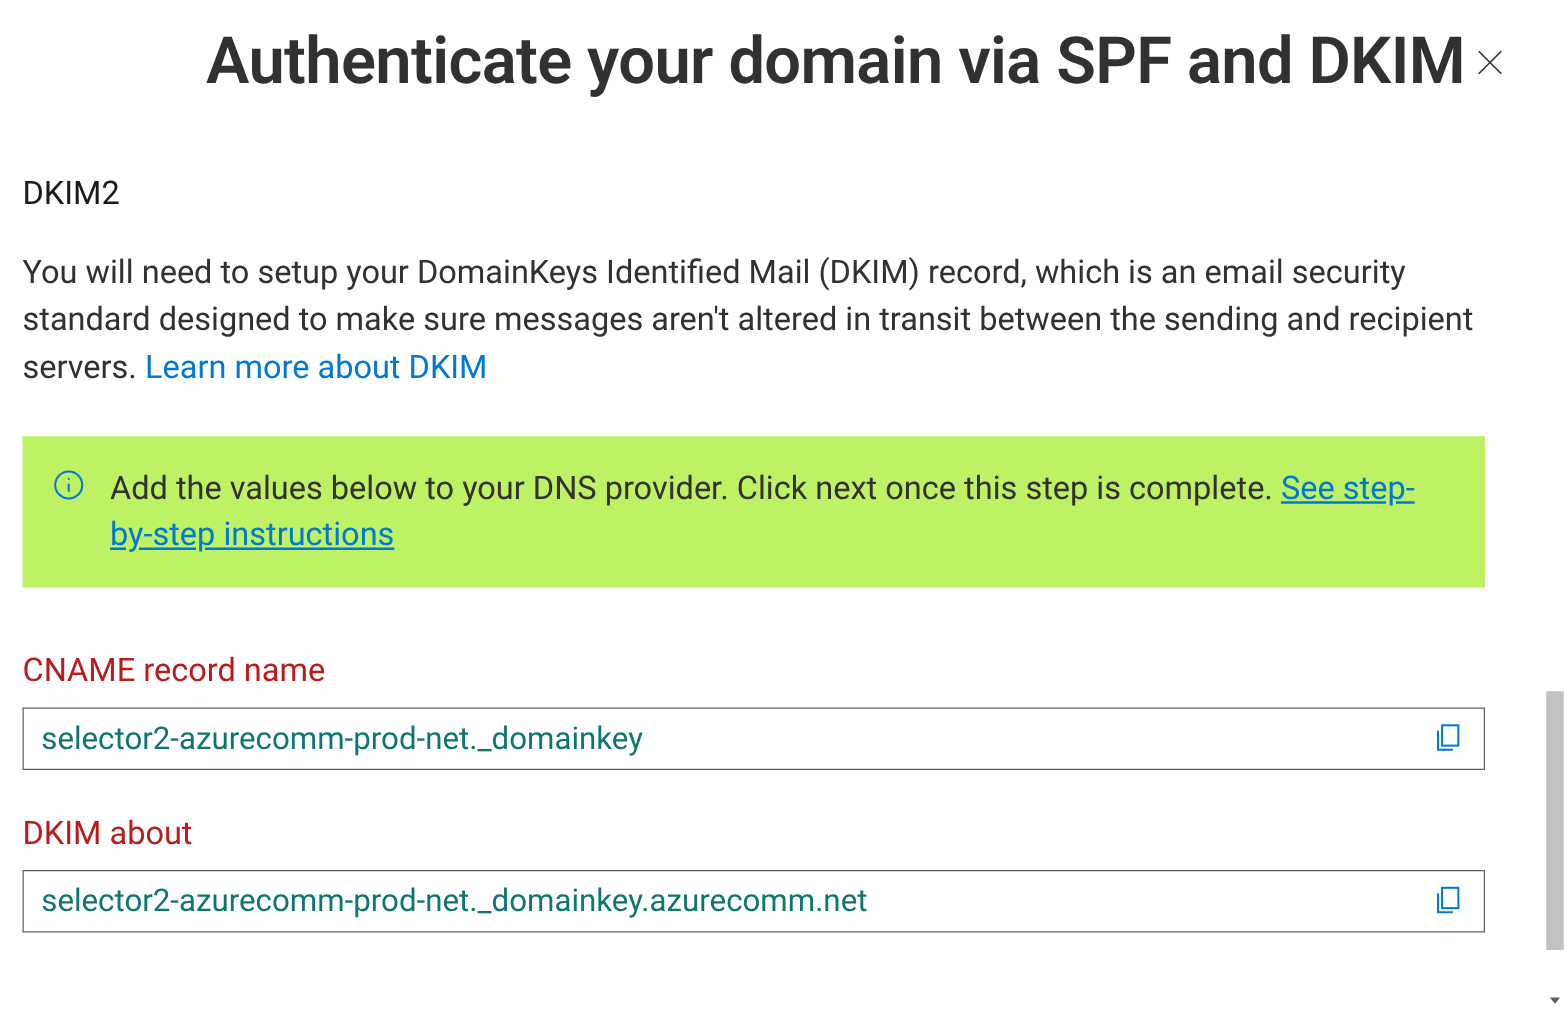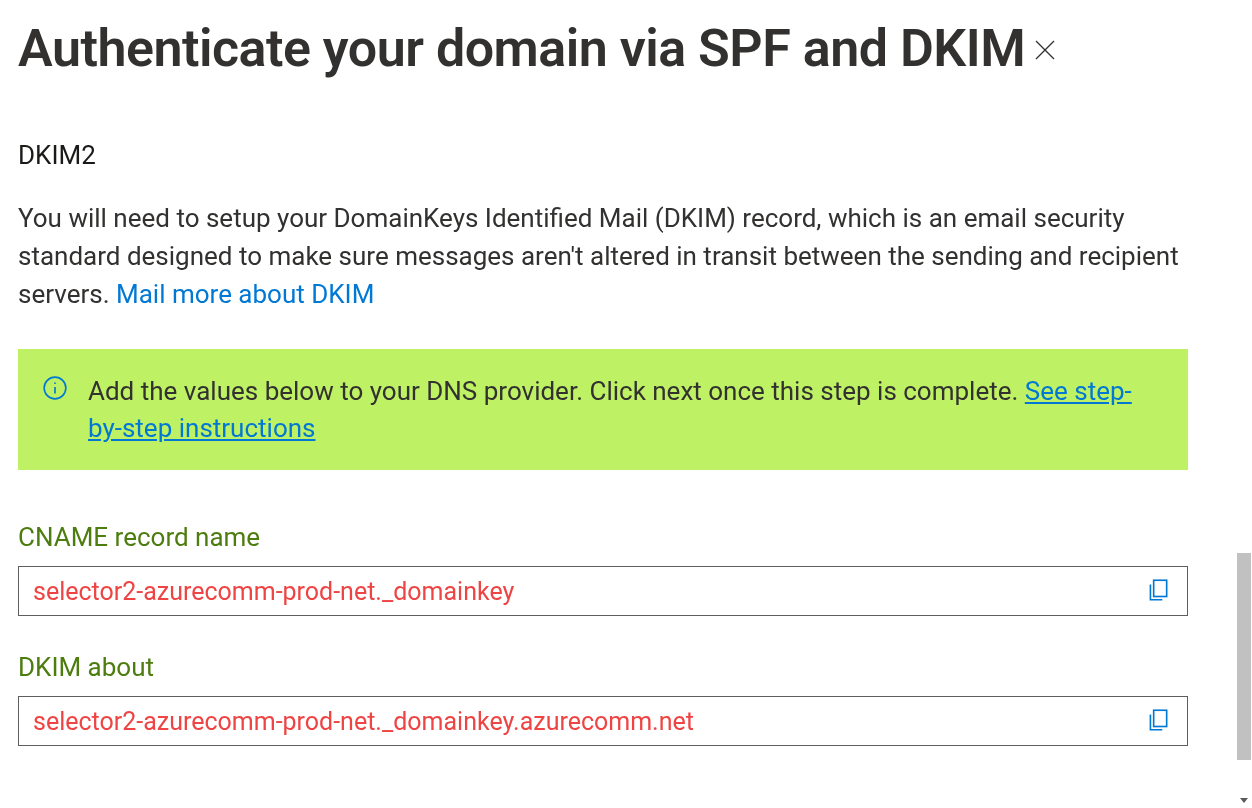--- a/index.html
+++ b/index.html
@@ -17,21 +17,21 @@
       position: relative;
     }
     .panel {
       padding: 18px 0 0 18px;
       height: 100%;
       position: relative;
     }
     .header-row {
       display: flex;
       align-items: flex-start;
-      justify-content: flex-start;
+      justify-content: flex-end;
       padding-right: 40px;
       margin-bottom: 60px;
     }
     .page-title {
       font-size: 52px;
       font-weight: 600;
       color: #323130;
       line-height: 1.2;
       letter-spacing: -0.5px;
     }
@@ -95,39 +95,39 @@
     .info-text a {
       color: #0078d4;
       text-decoration: underline;
     }
     .field-group {
       margin-bottom: 36px;
     }
     .field-label {
       font-size: 26px;
       font-weight: 400;
-      color: #4d7c0f;
+      color: #b91c1c;
       margin-bottom: 14px;
       display: block;
     }
     .copy-field {
       display: flex;
       align-items: center;
       border: 1px solid #605e5c;
       background: #ffffff;
       height: 50px;
       padding: 0 10px 0 14px;
     }
     .copy-field-input {
       flex: 1;
       border: none;
       outline: none;
       font-size: 25px;
       font-family: inherit;
-      color: #ef4444;
+      color: #0f766e;
       background: transparent;
       padding: 0;
     }
     .copy-btn {
       background: none;
       border: none;
       cursor: pointer;
       padding: 6px;
       color: #0078d4;
       display: flex;
@@ -185,21 +185,21 @@
         </svg>
       </span>
     </button>
   </div>
 
   <div class="content">
 
     <h2 class="section-heading">DKIM2</h2>
 
     <p class="description">
-      <span>You will need to setup your DomainKeys Identified Mail (DKIM) record, which is an email security standard designed to make sure messages aren't altered in transit between the sending and recipient servers. </span><a href="#">Mail more about DKIM</a>
+      <span>You will need to setup your DomainKeys Identified Mail (DKIM) record, which is an email security standard designed to make sure messages aren't altered in transit between the sending and recipient servers. </span><a href="#">Learn more about DKIM</a>
     </p>
 
     <div class="info-banner">
       <span class="info-icon-wrap">
         <svg viewBox="0 0 24 24" fill="none" stroke="#0078d4" stroke-width="1.5">
           <circle cx="12" cy="12" r="10"></circle>
           <line x1="12" y1="11" x2="12" y2="17"></line>
           <circle cx="12" cy="7.5" r="0.8" fill="#0078d4" stroke="none"></circle>
         </svg>
       </span>

